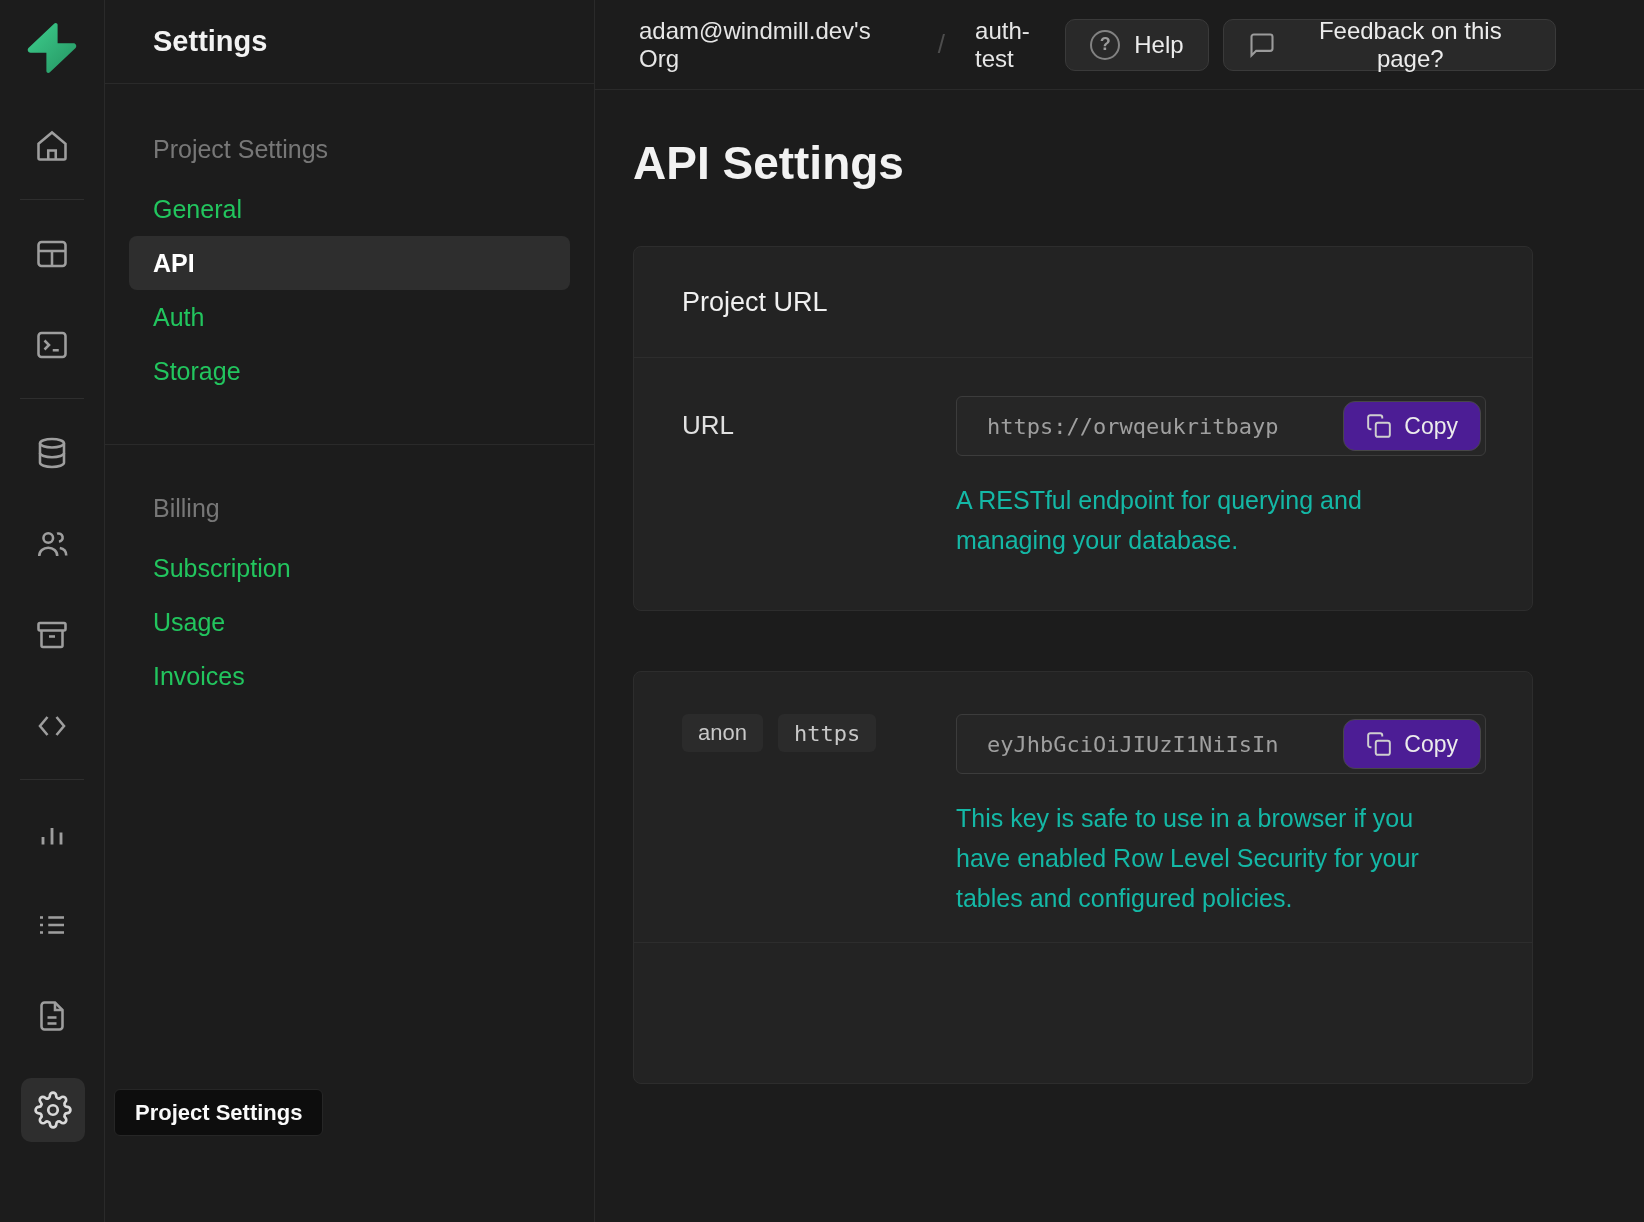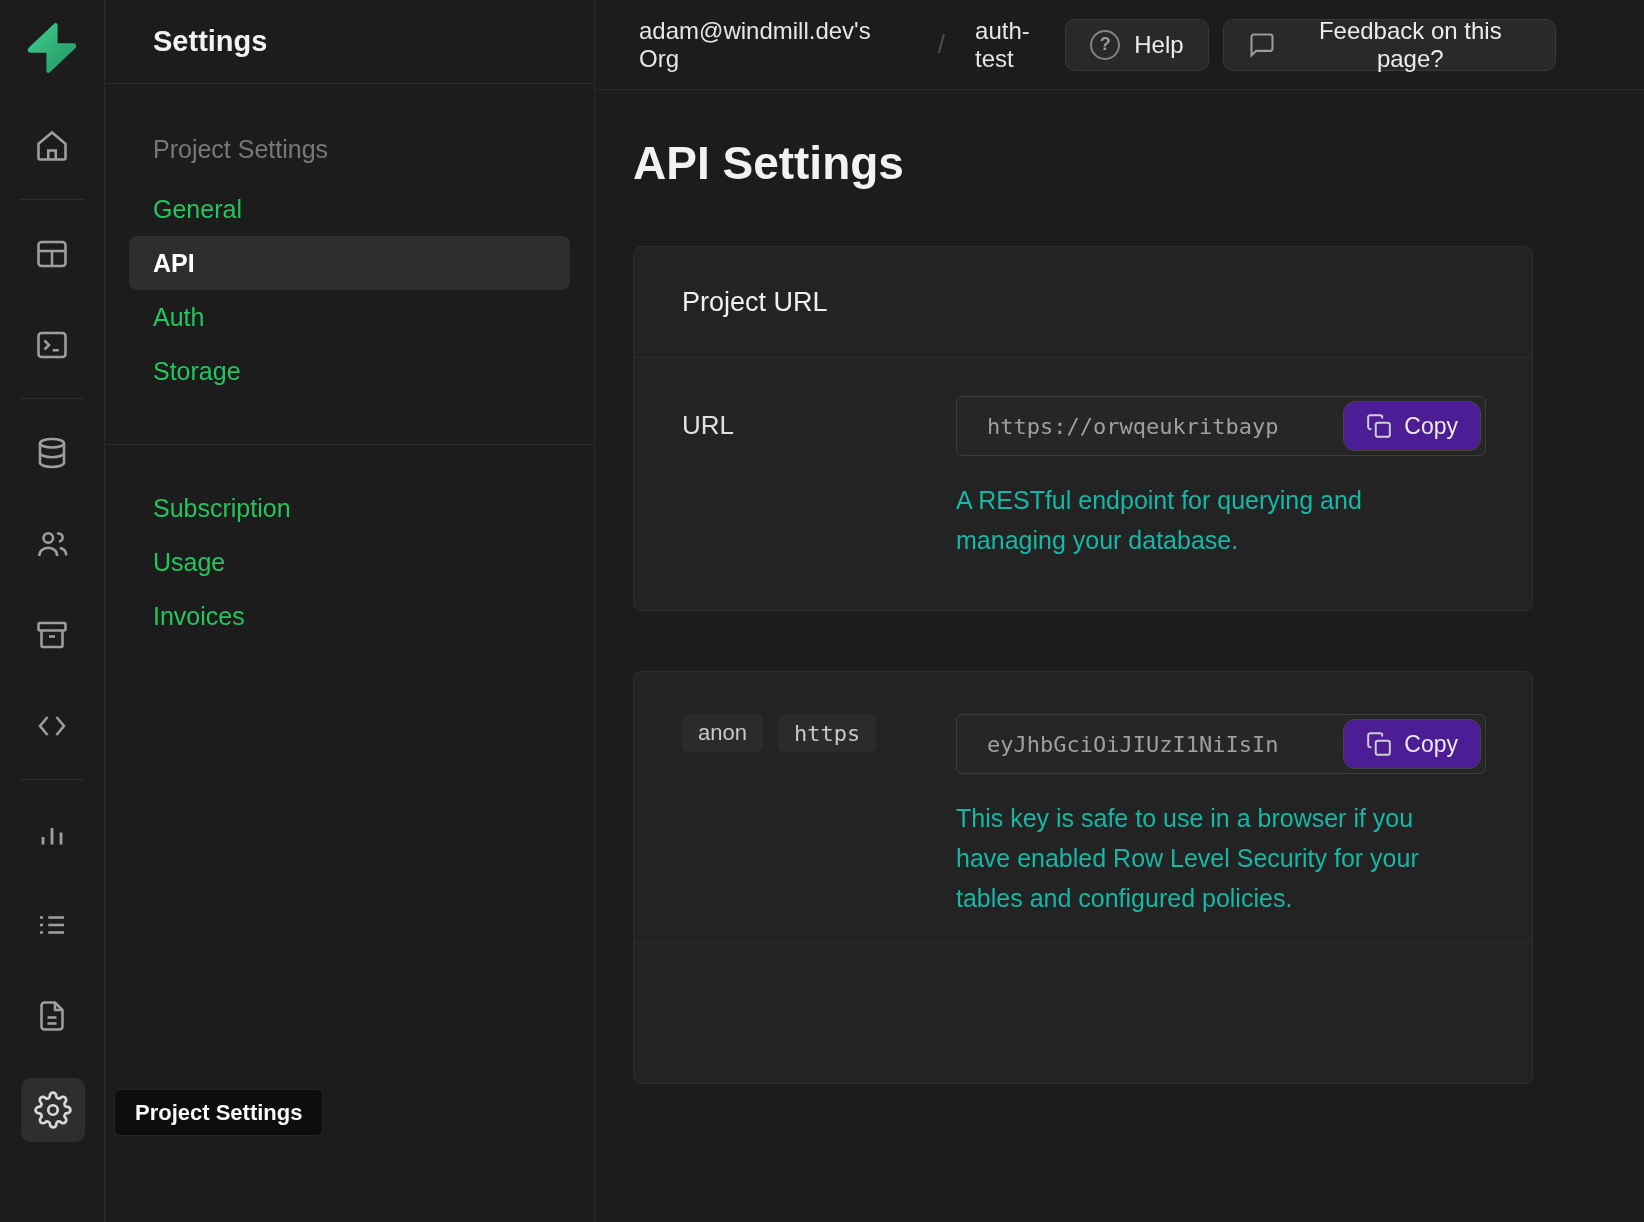--- a/index.html
+++ b/index.html
@@ -269,20 +269,21 @@
     <div class="sidebar-header">Settings</div>
     <nav class="sidebar-nav">
       <div class="nav-section-label">Project Settings</div>
       <div class="nav-item">General</div>
       <div class="nav-item active">API</div>
       <div class="nav-item">Auth</div>
       <div class="nav-item">Storage</div>
 
       <div class="sidebar-divider"></div>
 
+      <div class="nav-section-label">Billing</div>
       <div class="nav-item">Subscription</div>
       <div class="nav-item">Usage</div>
       <div class="nav-item">Invoices</div>
     </nav>
   </aside>
 
   <div class="main-col">
     <header class="topbar">
       <div class="breadcrumb">
         <span class="crumb">adam@windmill.dev's Org</span>

